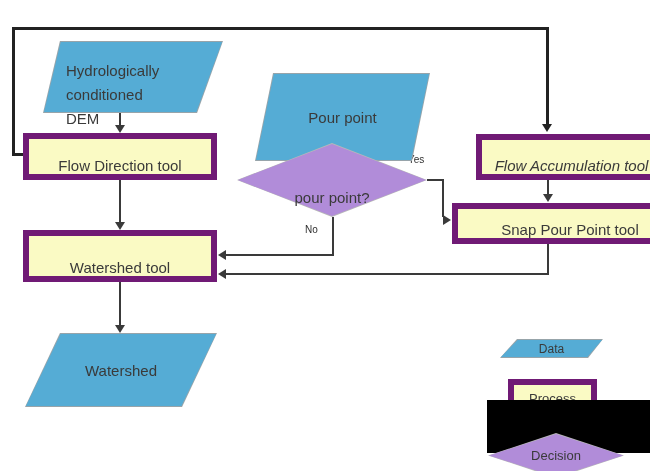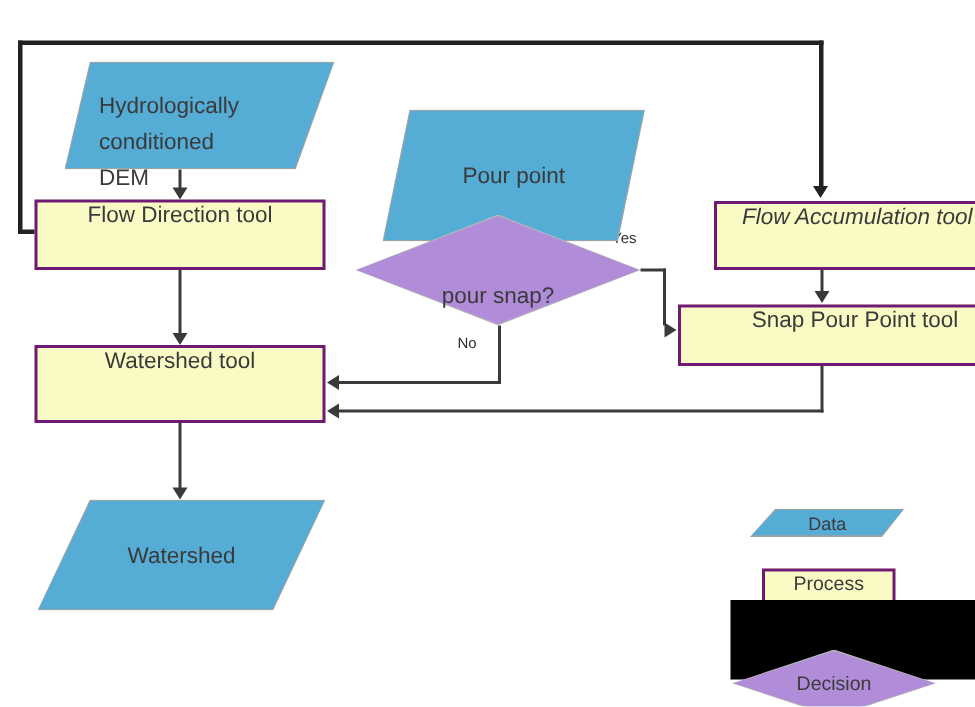--- a/index.html
+++ b/index.html
@@ -4,22 +4,22 @@
 <style>
   html,body{margin:0;padding:0;background:#ffffff;}
   .canvas{
     position:relative; width:650px; height:471px; background:#ffffff;
     font-family:"Liberation Sans", sans-serif; color:var(--text,#3a3a3a);
     overflow:hidden;
   }
   
   .proc{
     position:absolute; background:var(--process-fill,#fafac4);
-    border:2px solid #701a75; box-sizing:border-box;
-    display:flex; align-items:flex-start; justify-content:center;
+    border:6px solid #701a75; box-sizing:border-box;
+    display:flex; align-items:flex-end; justify-content:center;
     font-size:15px; white-space:nowrap;
   }
   
   .shape{position:absolute; display:flex; align-items:center; justify-content:center; font-size:15px;}
   .shape .edge{position:absolute; inset:0;}
   .shape .fill{position:absolute; inset:1px;}
   .shape .lbl{position:relative; z-index:2; text-align:center;}
   .para .edge{background:#97a4aa;}
   .para .fill{background:var(--data-fill,#55acd5);}
   .diam .edge{background:#b8b8b8;}
@@ -102,21 +102,21 @@
   </div>
 
   <div class="proc" style="left:452px;top:203px;width:236px;height:41px;">
     <span>Snap Pour Point tool</span>
   </div>
 
   <div class="shape diam" style="left:237px;top:143px;width:190px;height:74px;">
     <div class="edge" style="clip-path:polygon(50% 0,100% 50%,50% 100%,0 50%);"></div>
     <div class="fill" style="clip-path:polygon(50% 0,100% 50%,50% 100%,0 50%);"></div>
     <div class="lbl lh24">
-      <div>pour snap?</div>
+      <div>pour point?</div>
     </div>
   </div>
 
   <div class="proc" style="left:23px;top:230px;width:194px;height:52px;">
     <span>Watershed tool</span>
   </div>
 
   <div class="shape para" style="left:25px;top:333px;width:192px;height:74px;">
     <div class="edge" style="clip-path:polygon(18.2% 0,100% 0,81.8% 100%,0 100%);"></div>
     <div class="fill" style="clip-path:polygon(18.2% 0,100% 0,81.8% 100%,0 100%);"></div>

